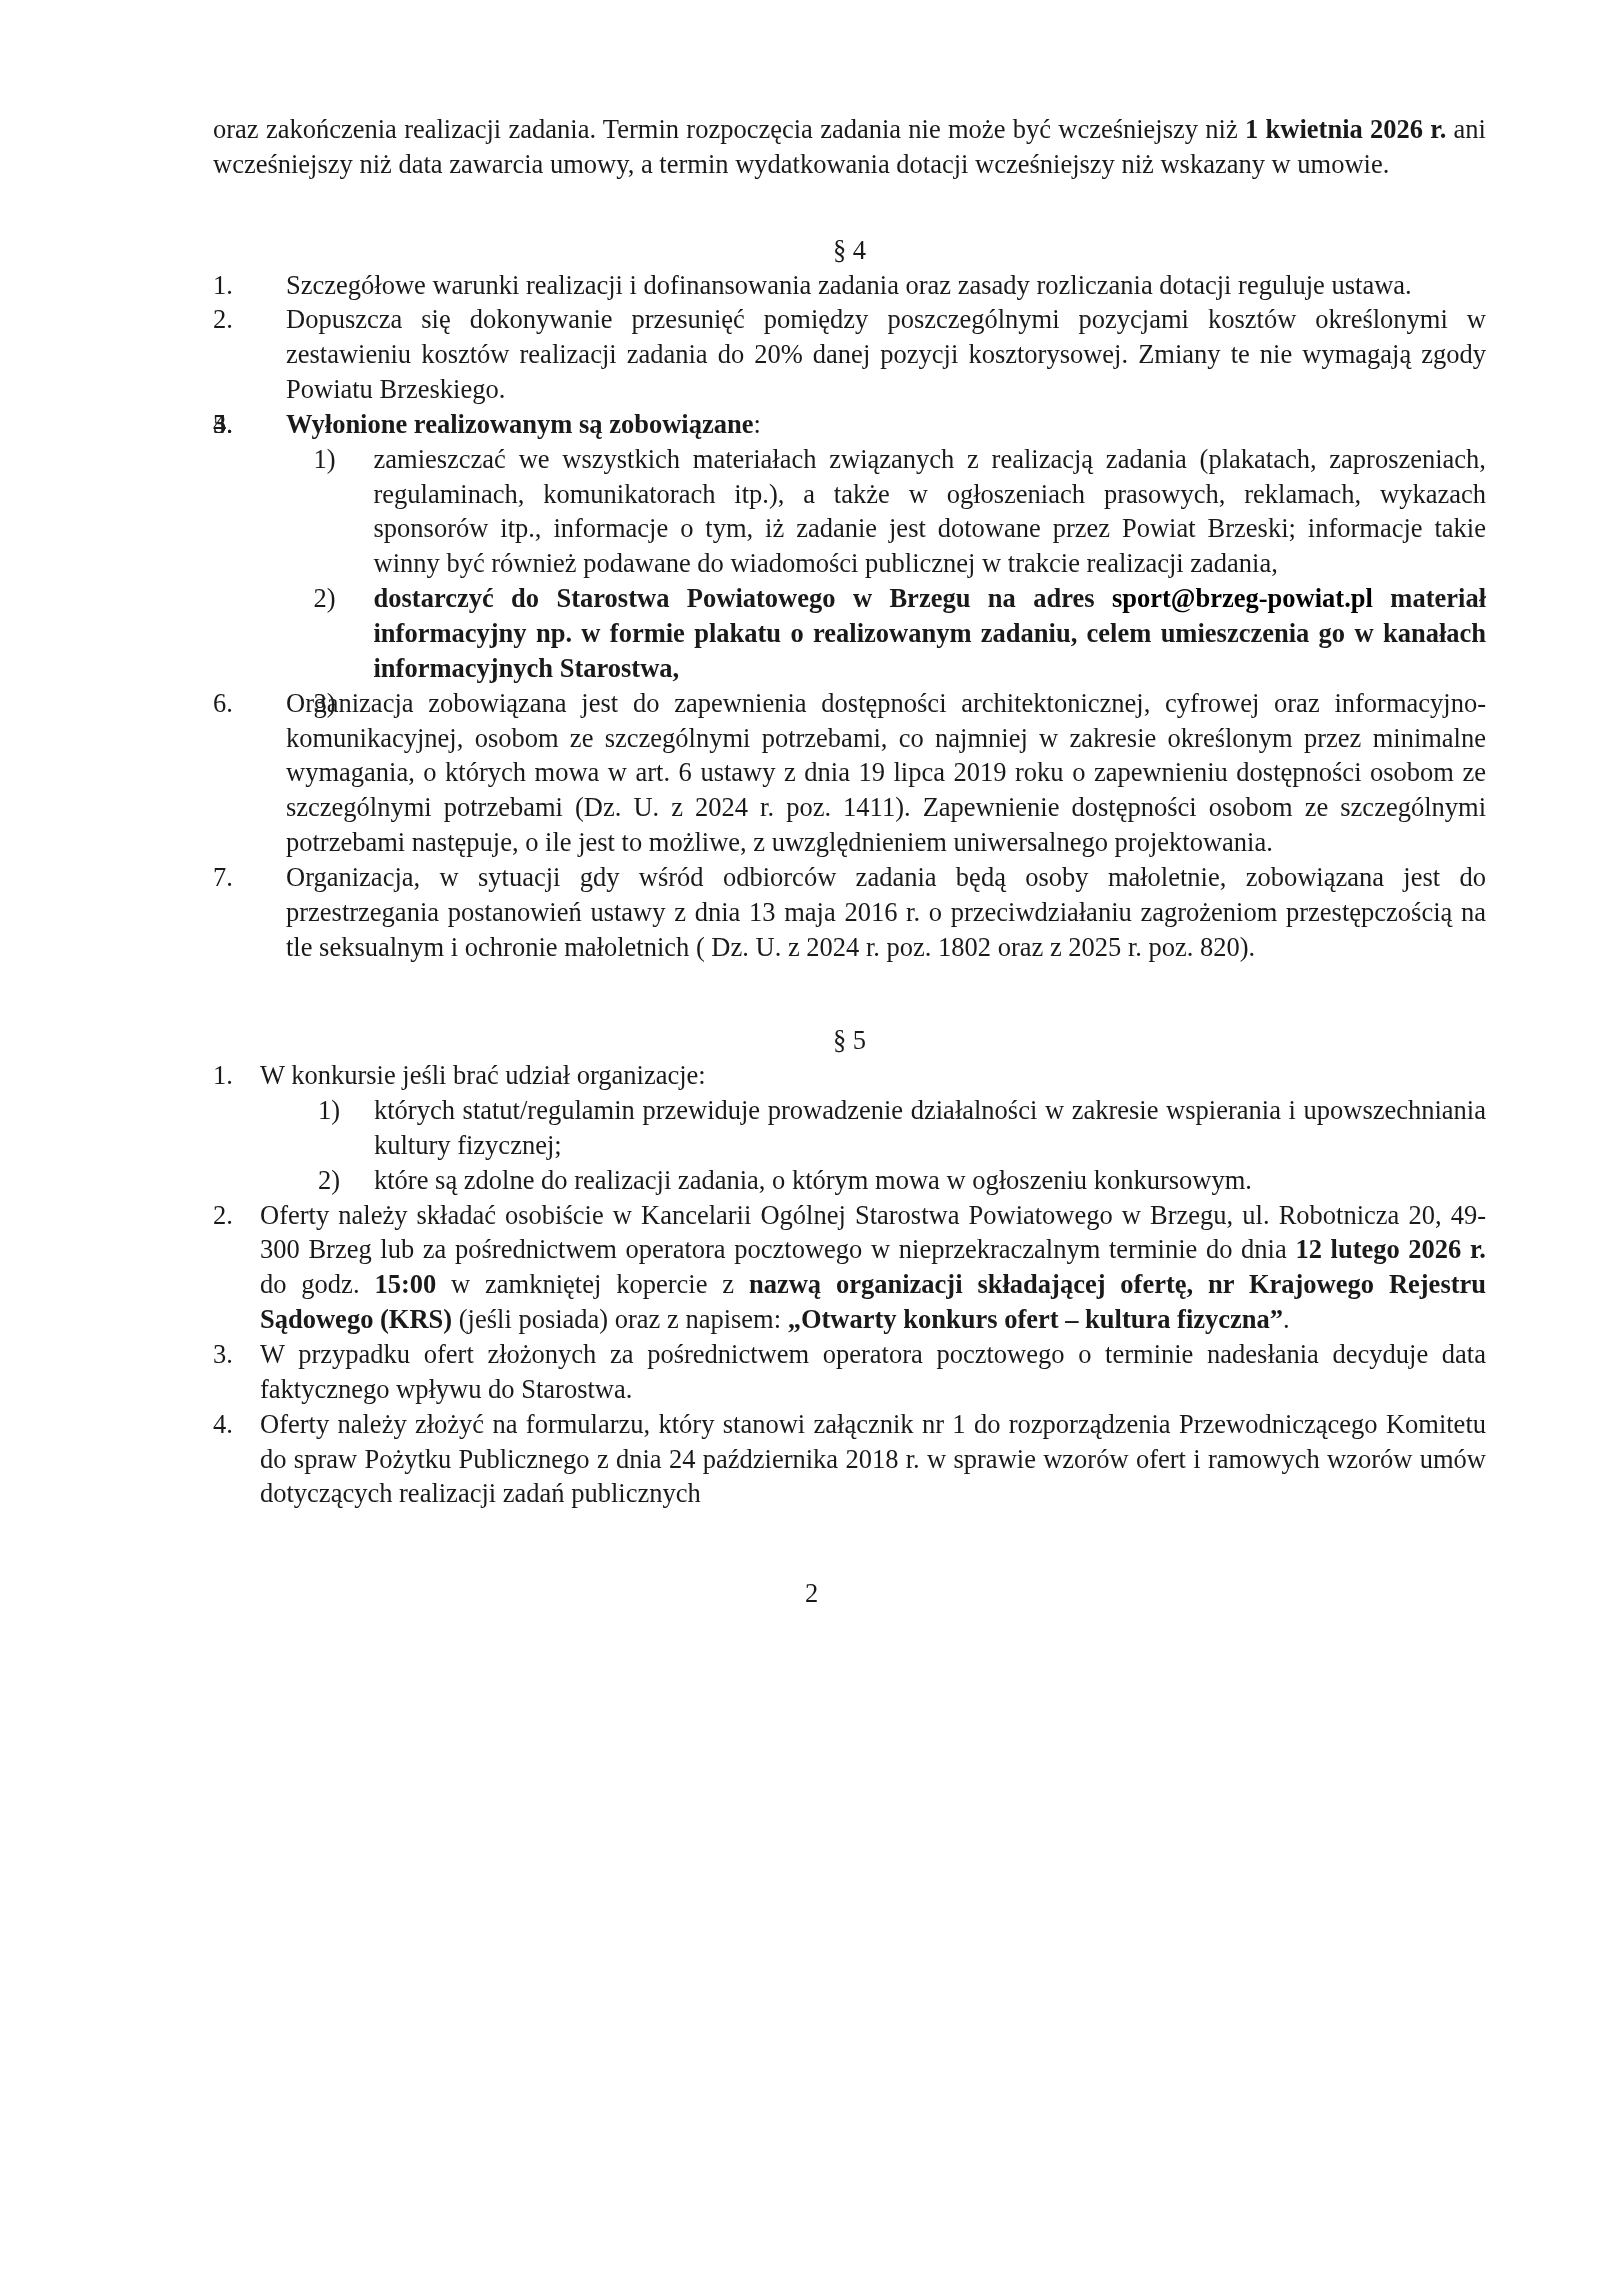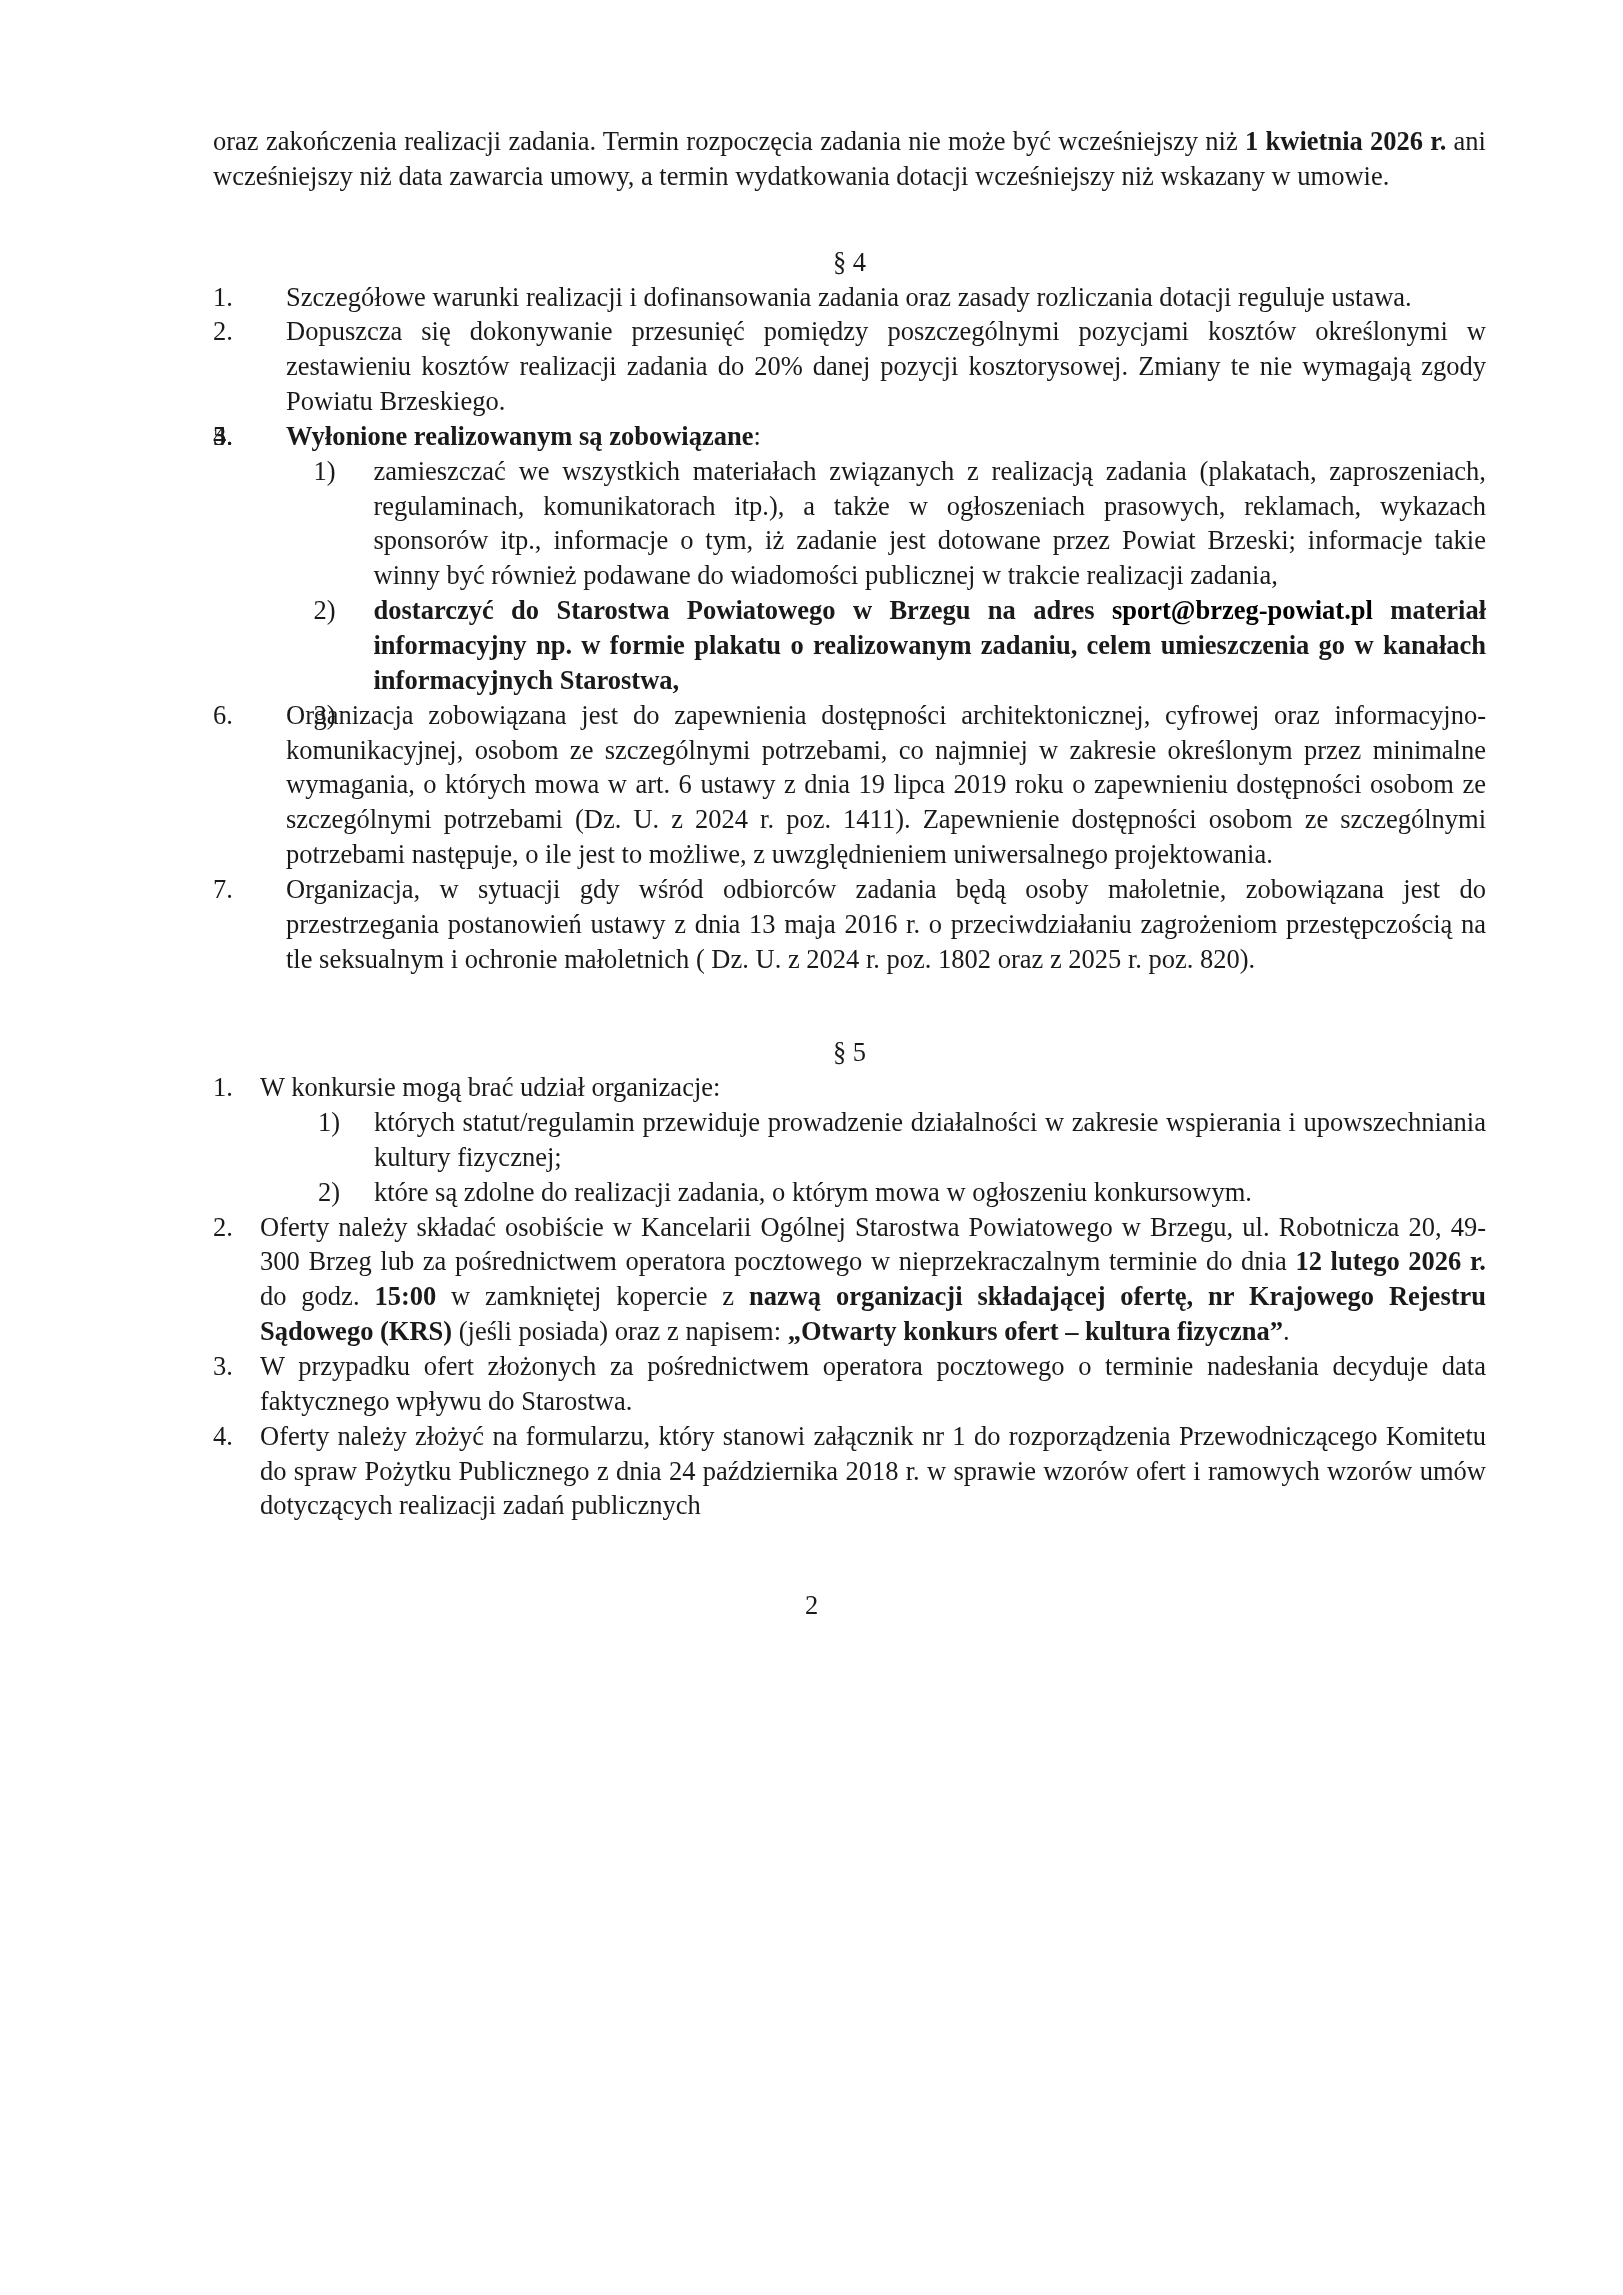--- a/index.html
+++ b/index.html
@@ -6,21 +6,21 @@
   html, body {
     margin: 0;
     padding: 0;
     background: #ffffff;
   }
   .page {
     position: relative;
     width: 1623px;
     height: 1684px;
     background: #ffffff;
-    margin: 12px auto;
+    margin: 0 auto;
     box-sizing: border-box;
     padding: 112px 137px 0 213px;
     font-family: "Liberation Serif", "DejaVu Serif", serif;
     font-size: 26.5px;
     line-height: 1.315;
     color: #1a1a1a;
     text-align: justify;
     -webkit-font-smoothing: antialiased;
   }
 
@@ -150,21 +150,21 @@
       <span class="num">7.</span>
       <span>Organizacja, w sytuacji gdy wśród odbiorców zadania będą osoby małoletnie, zobowiązana jest do przestrzegania postanowień ustawy z dnia 13 maja 2016 r. o przeciwdziałaniu zagrożeniom przestępczością na tle seksualnym i ochronie małoletnich ( Dz. U. z 2024 r. poz. 1802 oraz z 2025 r. poz. 820).</span>
     </li>
   </ol>
 
   <p class="section-mark s5">§ 5</p>
 
   <ol class="lvl1 narrow">
     <li>
       <span class="num">1.</span>
-      <span>W konkursie mogą brać udział organizacje:</span>
+      <span>W konkursie jeśli brać udział organizacje:</span>
       <ol class="lvl2 deep">
         <li>
           <span class="num">1)</span>
           <span>których statut/regulamin przewiduje prowadzenie działalności w zakresie wspierania i upowszechniania kultury fizycznej;</span>
         </li>
         <li>
           <span class="num">2)</span>
           <span>które są zdolne do realizacji zadania, o którym mowa w ogłoszeniu konkursowym.</span>
         </li>
       </ol>

